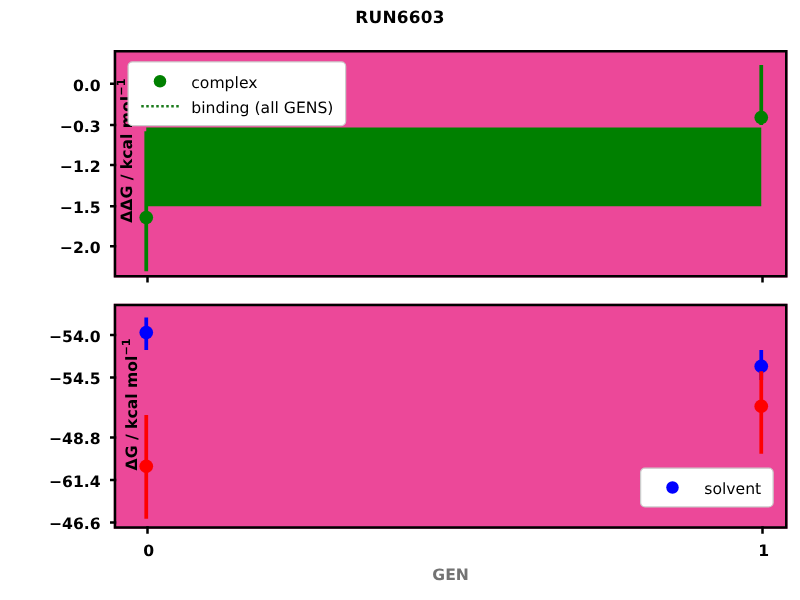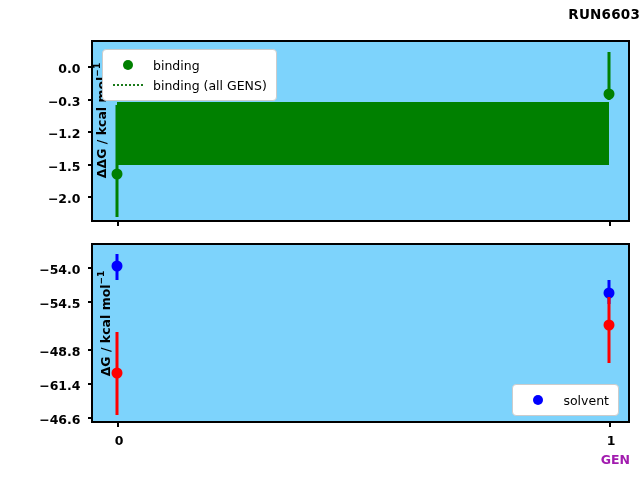--- a/index.html
+++ b/index.html
@@ -15,33 +15,33 @@
     font-family: "DejaVu Sans", sans-serif;
     overflow: hidden;
   }
 
   
   #fig-title {
     position: absolute;
     left: 0;
     top: 6px;
     width: 640px;
-    text-align: right;
+    text-align: center;
     font-size: 13.5px;
     font-weight: bold;
     color: #000000;
     letter-spacing: 0.2px;
   }
 
   
   .axes {
     position: absolute;
     box-sizing: border-box;
     border: 2.2px solid #000000;
-    background: #7dd3fc;
+    background: #ec4899;
     overflow: visible;
   }
   #axes-top {
     left: 91px;
     top: 40px;
     width: 539px;
     height: 182px;
   }
   #axes-bottom {
     left: 91px;
@@ -113,24 +113,24 @@
     left: -68px;
     top: 71px;
     width: 160px;
     text-align: center;
   }
   #xlabel {
     position: absolute;
     left: 91px;
     width: 539px;
     top: 452px;
-    text-align: right;
-    font-size: 12.5px;
-    font-weight: bold;
-    color: #a21caf;
+    text-align: center;
+    font-size: 12.5px;
+    font-weight: bold;
+    color: #737373;
   }
 
   
   .errbar {
     position: absolute;
     width: 3px;
     transform: translateX(-50%);
   }
   .marker {
     position: absolute;
@@ -175,21 +175,21 @@
     height: 0;
     border-top: 2.6px dotted #1a7a1a;
   }
   .legend-text {
     font-size: 12.5px;
     color: #000000;
     padding-left: 7px;
     white-space: nowrap;
   }
   #legend-top { left: 9px; top: 7px; }
-  #legend-bottom { right: 9px; bottom: 5px; }
+  #legend-bottom { right: 9px; bottom: 15px; }
   sup { font-size: 0.72em; vertical-align: super; line-height: 0; }
 </style>
 </head>
 <body>
 
 <div id="figure">
 
   <div id="fig-title">RUN6603</div>
 
   <div class="axes" id="axes-top">
@@ -226,21 +226,21 @@
 
       <div class="errbar" style="left:516px; top:10px; height:48px; background:#008000;"></div>
       <div class="marker" style="left:516px; top:52px; background:#008000;"></div>
     </div>
 
     <div class="legend" id="legend-top">
       <div class="legend-row">
         <span class="legend-handle">
           <span class="legend-dot" style="background:#008000"></span>
         </span>
-        <span class="legend-text">binding</span>
+        <span class="legend-text">complex</span>
       </div>
       <div class="legend-row">
         <span class="legend-handle">
           <span class="legend-dotted"></span>
         </span>
         <span class="legend-text">binding (all GENS)</span>
       </div>
     </div>
   </div>
 

